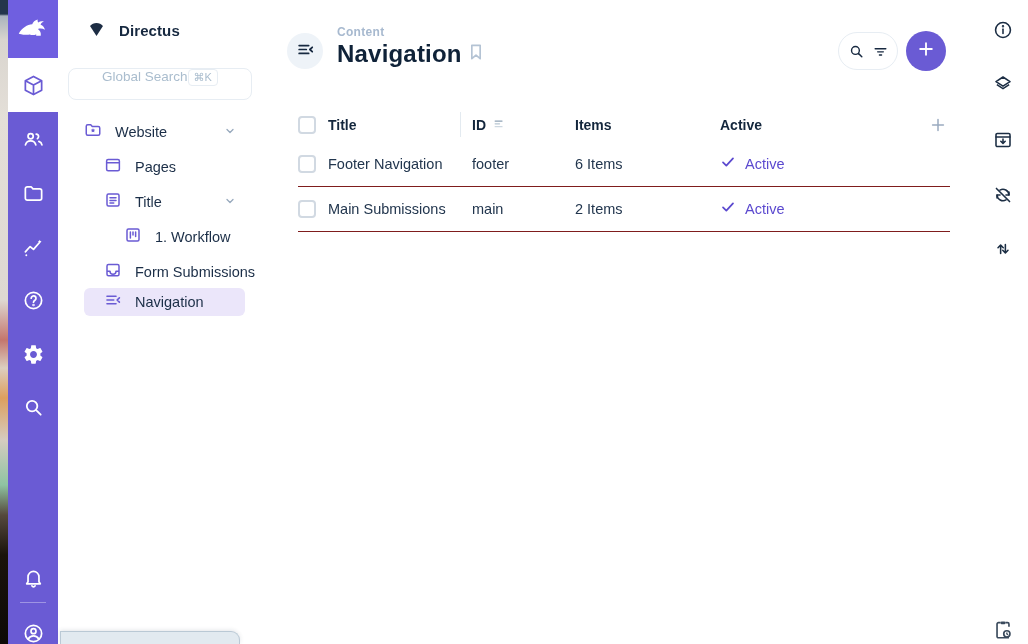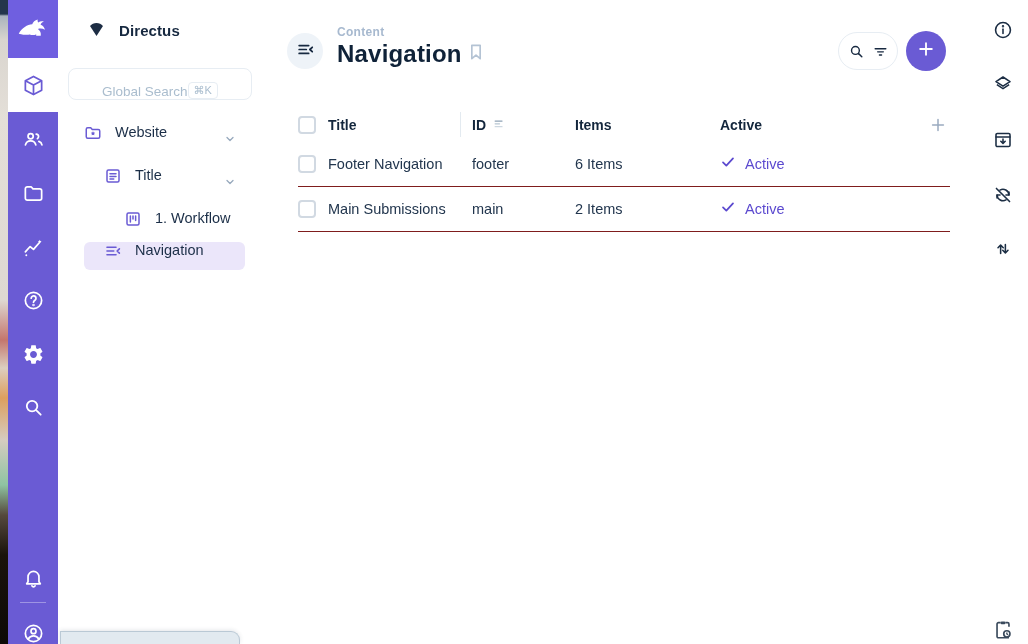--- a/index.html
+++ b/index.html
@@ -25,26 +25,26 @@
   .module-slot svg { display:block; }
   .mb-divider { position:absolute; left:12px; top:602px; width:26px; height:1px;
     background:rgba(255,255,255,.35); }
 
   
   .nav-sidebar { position:absolute; left:58px; top:0; width:222px; height:644px; background:#fff; }
   .project-header { display:flex; align-items:center; gap:12px; height:60px; padding-left:28px; }
   .project-name { font-size:15px; font-weight:700; color:#172940; letter-spacing:.1px; }
   .search-box { position:absolute; left:10px; top:68px; width:184px; height:32px;
     border:1.5px solid #e7edf3; border-radius:8px; background:#fff;
-    display:flex; align-items:flex-end; justify-content:center; cursor:text; }
+    display:flex; align-items:flex-start; justify-content:center; cursor:text; }
   .search-placeholder { font-size:13.5px; color:#aabdce; }
   .search-kbd { font-size:11px; color:#aabdce; border:1px solid #e7edf3; border-radius:4px;
     padding:2px 5px; line-height:1; }
   .tree { position:absolute; left:0; top:112px; width:222px; }
-  .tree-item { display:flex; height:31px; margin:12px 35px 0 26px;
+  .tree-item { display:flex; align-items:center; height:31px; margin:4px 35px 0 26px;
     border-radius:6px; cursor:pointer; position:relative; }
   .tree-item.ind1 { padding-left:20px; }
   .tree-item.ind2 { padding-left:40px; }
   .tree-item.active { background:#ebe6fa; height:28px; margin-top:1px; margin-bottom:2px; }
   .tree-item .ti-label { font-size:14.5px; font-weight:500; color:#1b2e47; margin-left:13px; white-space:nowrap; }
   .tree-item .chev { position:absolute; right:9px; top:50%; transform:translateY(-50%); }
 
   
   .main { position:absolute; left:280px; top:0; width:698px; height:644px; background:#fff; }
   .collection-btn { position:absolute; left:7px; top:33px; width:36px; height:36px; border-radius:50%;
@@ -211,20 +211,29 @@
           </svg>
         </span>
         <span class="ti-label">Website</span>
         <span class="chev">
           <svg width="12" height="12" viewBox="0 0 24 24" fill="none" stroke="#97a9bd" stroke-width="2.6" stroke-linecap="round" stroke-linejoin="round">
               <path d="M6 9l6 6 6-6"></path>
             </svg>
         </span>
       </div>
 
+      <div class="tree-item ind1">
+        <span>
+          <svg width="18" height="18" viewBox="0 0 24 24" fill="none" stroke="#6a5bd4" stroke-width="2" stroke-linejoin="round">
+            <rect x="3.5" y="4.5" width="17" height="15" rx="2"></rect>
+            <path d="M3.5 9h17"></path>
+          </svg>
+        </span>
+        <span class="ti-label">Pages</span>
+      </div>
 
       <div class="tree-item ind1">
         <span>
           <svg width="18" height="18" viewBox="0 0 24 24" fill="none" stroke="#6a5bd4" stroke-width="2" stroke-linecap="round" stroke-linejoin="round">
             <rect x="4" y="4" width="16" height="16" rx="2"></rect>
             <path d="M8 9h8M8 12.5h8M8 16h5"></path>
           </svg>
         </span>
         <span class="ti-label">Title</span>
         <span class="chev">
@@ -238,20 +247,29 @@
         <span>
           <svg width="18" height="18" viewBox="0 0 24 24" fill="none" stroke="#6a5bd4" stroke-width="2" stroke-linecap="round" stroke-linejoin="round">
             <rect x="4" y="4" width="16" height="16" rx="2"></rect>
             <path d="M8.5 8v8M12 8v4M15.5 8v6"></path>
           </svg>
         </span>
         <span class="ti-label">1. Workflow</span>
       </div>
 
 
+      <div class="tree-item ind1">
+        <span>
+          <svg width="18" height="18" viewBox="0 0 24 24" fill="none" stroke="#6a5bd4" stroke-width="2" stroke-linejoin="round">
+            <rect x="4" y="4.5" width="16" height="15" rx="2"></rect>
+            <path d="M4 13.5h4a4 4 0 0 0 8 0h4"></path>
+          </svg>
+        </span>
+        <span class="ti-label">Form Submissions</span>
+      </div>
 
       <div class="tree-item ind1 active">
         <span>
           <svg width="18" height="18" viewBox="0 0 24 24" fill="none" stroke="#6a5bd4" stroke-width="2.2" stroke-linecap="round" stroke-linejoin="round">
             <path d="M4 7h12M4 12h9M4 17h12"></path>
             <path d="M20.5 9.2 17.5 12l3 2.8"></path>
           </svg>
         </span>
         <span class="ti-label">Navigation</span>
       </div>

